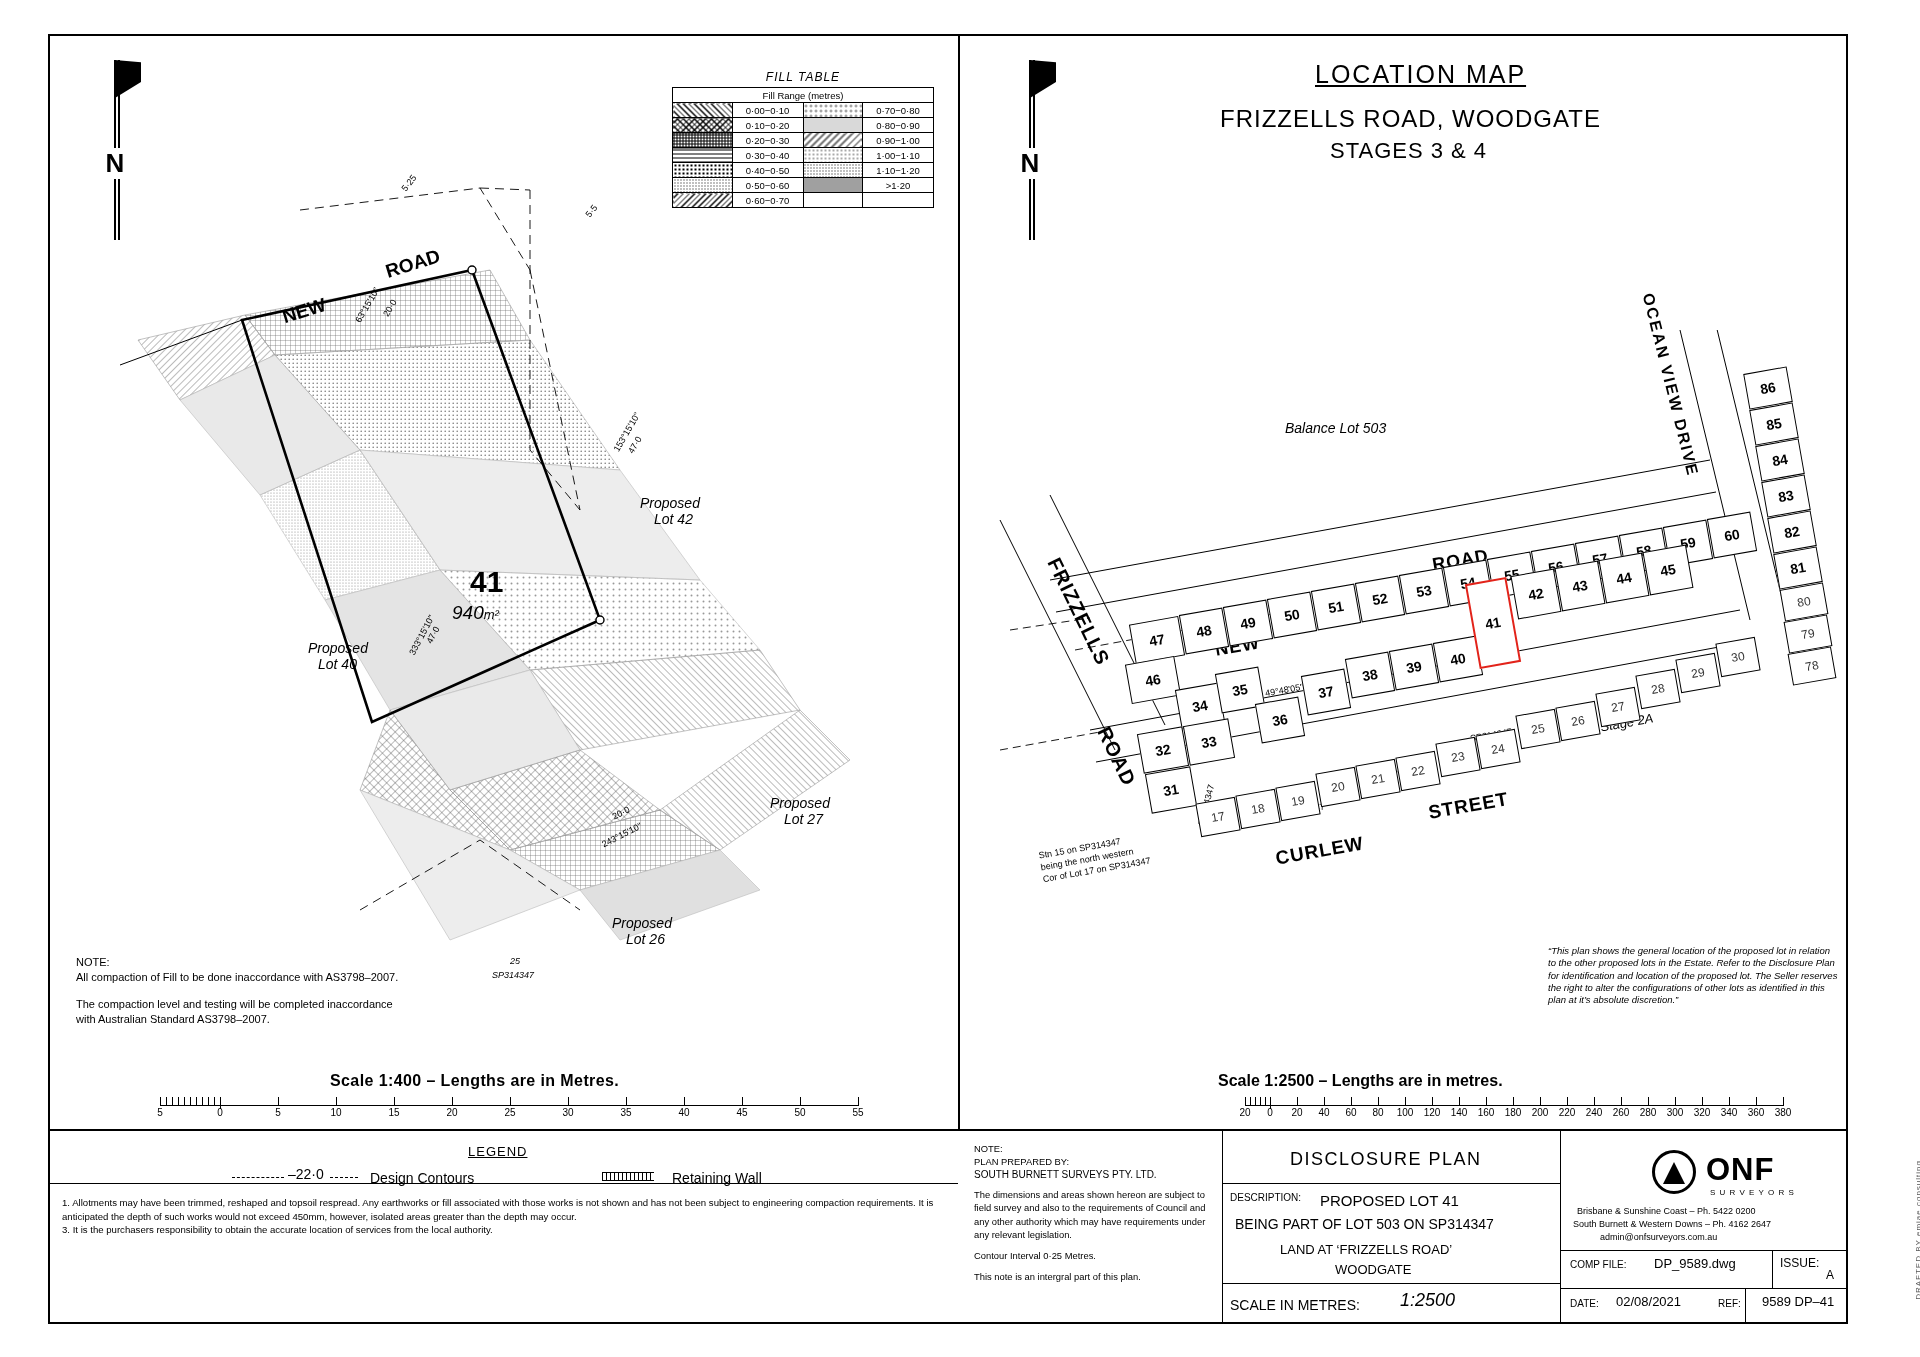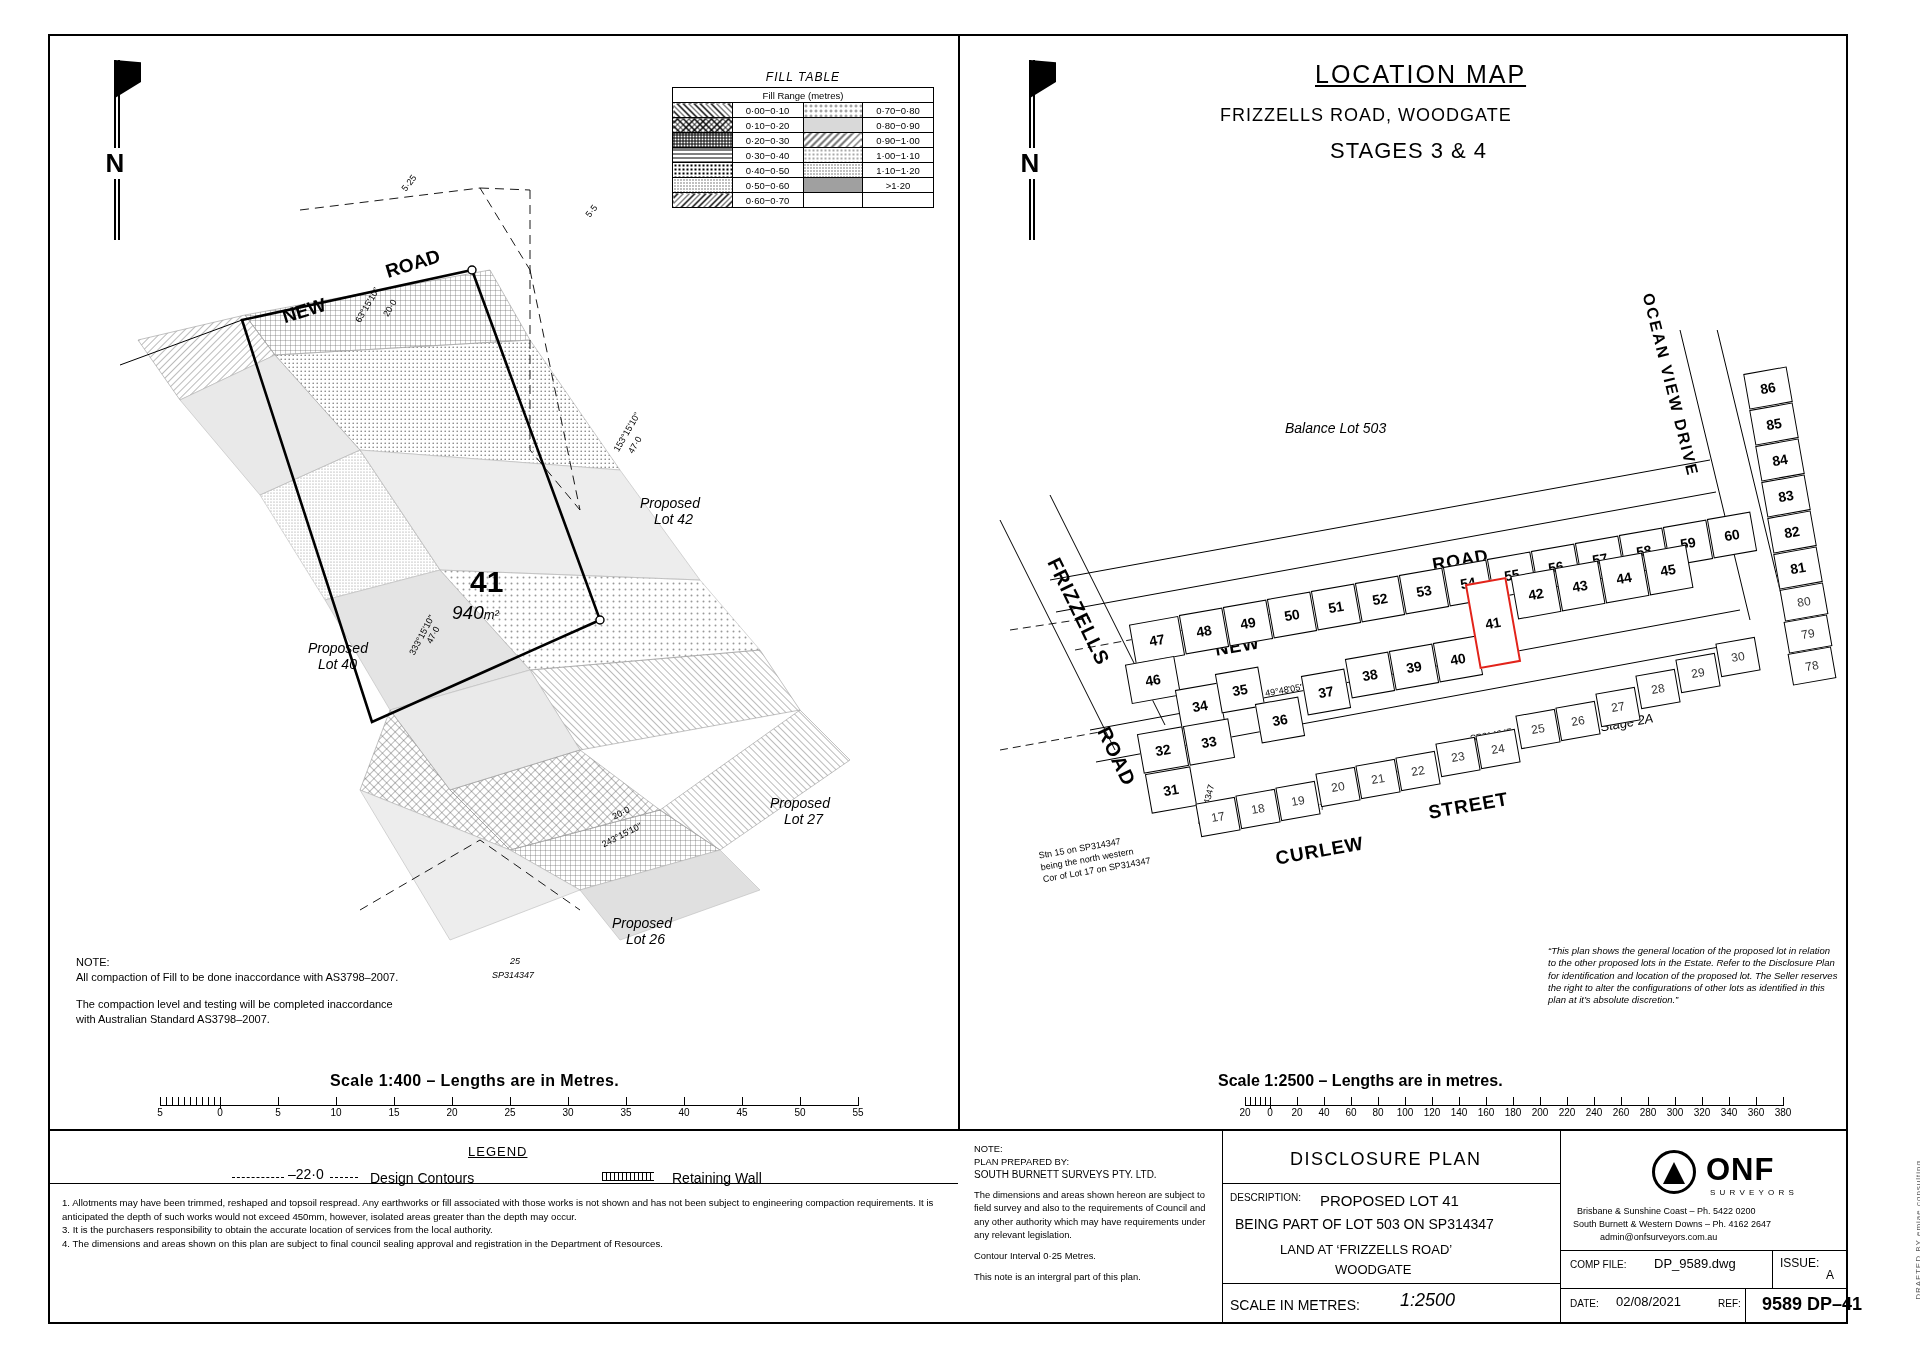--- a/index.html
+++ b/index.html
@@ -303,21 +303,21 @@
   </div>
 
   <div class="narrow" style="left:1010px;top:60px;width:40px;height:200px;">
     <div class="shaft"></div>
       <div class="shaft2"></div>
     <div class="flagi"></div>
     <div class="nlet">N</div>
   </div>
 
   <div class="t" style="left:1315px;top:60px;font-size:25px;letter-spacing:2px;text-decoration:underline;">LOCATION MAP</div>
-  <div class="t" style="left:1220px;top:105px;font-size:18px;letter-spacing:1px;">FRIZZELLS ROAD, WOODGATE</div>
+  <div class="t" style="left:1220px;top:105px;font-size:24px;letter-spacing:1px;">FRIZZELLS ROAD, WOODGATE</div>
   <div class="t" style="left:1330px;top:138px;font-size:22px;letter-spacing:1px;">STAGES 3 &amp; 4</div>
 
   <svg style="position:absolute;left:980px;top:330px;" width="860" height="600" viewBox="0 0 860 600">
 
     <g stroke="#000" stroke-width="1" fill="none">
       <path d="M20,190 L135,420"></path>
       <path d="M70,165 L185,395"></path>
     </g>
 
     <g stroke="#000" stroke-width="1" fill="none">
@@ -483,21 +483,20 @@
   <div class="dashsample" style="left:232px;top:1177px;"></div>
   <div class="legrow" style="left:288px;top:1166px;">–22·0</div>
   <div class="dashsample" style="left:330px;top:1177px;width:28px;"></div>
   <div class="legrow" style="left:370px;top:1170px;">Design Contours</div>
   <div class="wallsample" style="left:602px;top:1172px;"></div>
   <div class="legrow" style="left:672px;top:1170px;">Retaining Wall</div>
 
   <div class="note" style="left:62px;top:1196px;width:888px;font-size:9.6px;line-height:1.42;">
     <div>1. Allotments may have been trimmed, reshaped and topsoil respread. Any earthworks or fill associated with those works is not shown and has not been subject to engineering compaction requirements. It is anticipated the depth of such works would not exceed 450mm, however, isolated areas greater than the depth may occur.</div>
     <div>3. It is the purchasers responsibility to obtain the accurate location of services from the local authority.</div>
-    <div>4. The dimensions and areas shown on this plan are subject to final council sealing approval and registration in the Department of Resources.</div>
   </div>
 
   <div class="tbline" style="left:1222px;top:1131px;width:1px;height:193px;"></div>
   <div class="tbline" style="left:1560px;top:1131px;width:1px;height:193px;"></div>
   <div class="tbline" style="left:1222px;top:1183px;width:338px;height:1px;"></div>
   <div class="tbline" style="left:1222px;top:1283px;width:338px;height:1px;"></div>
   <div class="tbline" style="left:1560px;top:1250px;width:286px;height:1px;"></div>
   <div class="tbline" style="left:1560px;top:1288px;width:286px;height:1px;"></div>
   <div class="tbline" style="left:1772px;top:1250px;width:1px;height:38px;"></div>
   <div class="tbline" style="left:1745px;top:1288px;width:1px;height:36px;"></div>
@@ -525,21 +524,21 @@
   <div class="t" style="left:1400px;top:1290px;font-size:18px;font-style:italic;">1:2500</div>
 
   <div class="t xs" style="left:1570px;top:1259px;font-size:10px;">COMP FILE:</div>
   <div class="t" style="left:1654px;top:1256px;font-size:13px;">DP_9589.dwg</div>
   <div class="t xs" style="left:1780px;top:1256px;font-size:12px;">ISSUE:</div>
   <div class="t" style="left:1826px;top:1268px;font-size:12px;">A</div>
 
   <div class="t xs" style="left:1570px;top:1298px;font-size:10px;">DATE:</div>
   <div class="t" style="left:1616px;top:1294px;font-size:13px;">02/08/2021</div>
   <div class="t xs" style="left:1718px;top:1298px;font-size:10px;">REF:</div>
-  <div class="t" style="left:1762px;top:1294px;font-size:18px;font-weight:bold;">9589 DP–41</div>
+  <div class="t" style="left:1762px;top:1294px;font-size:13px;">9589 DP–41</div>
 
   <div class="logo-circ" style="left:1652px;top:1150px;"></div>
   <div class="logo-peak" style="left:1663px;top:1162px;"></div>
   <div class="t" style="left:1706px;top:1152px;font-size:31px;font-weight:700;letter-spacing:1px;">ONF</div>
   <div class="t xs" style="left:1710px;top:1188px;font-size:8px;letter-spacing:1px;">S U R V E Y O R S</div>
   <div class="t xs" style="left:1577px;top:1206px;font-size:9px;">Brisbane &amp; Sunshine Coast – Ph. 5422 0200</div>
   <div class="t xs" style="left:1573px;top:1219px;font-size:9px;">South Burnett &amp; Western Downs – Ph. 4162 2647</div>
   <div class="t xs" style="left:1600px;top:1232px;font-size:9px;">admin@onfsurveyors.com.au</div>
 
   <div class="drafted">DRAFTED BY  emiae consulting</div>

